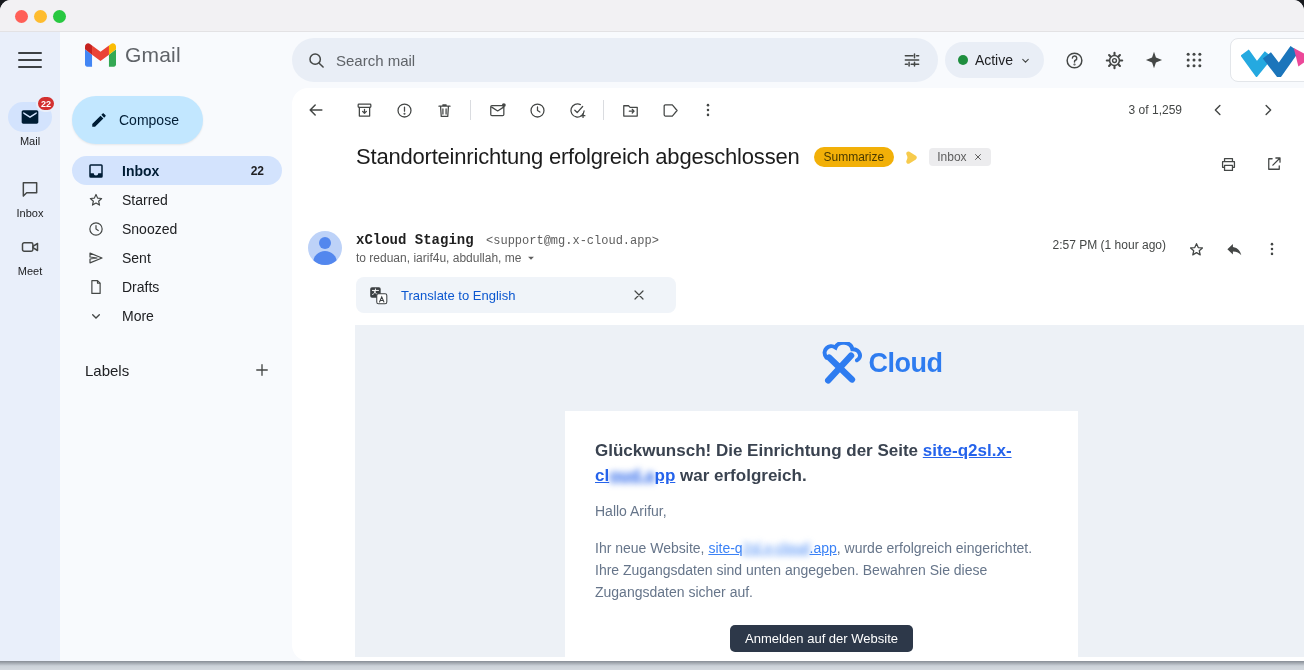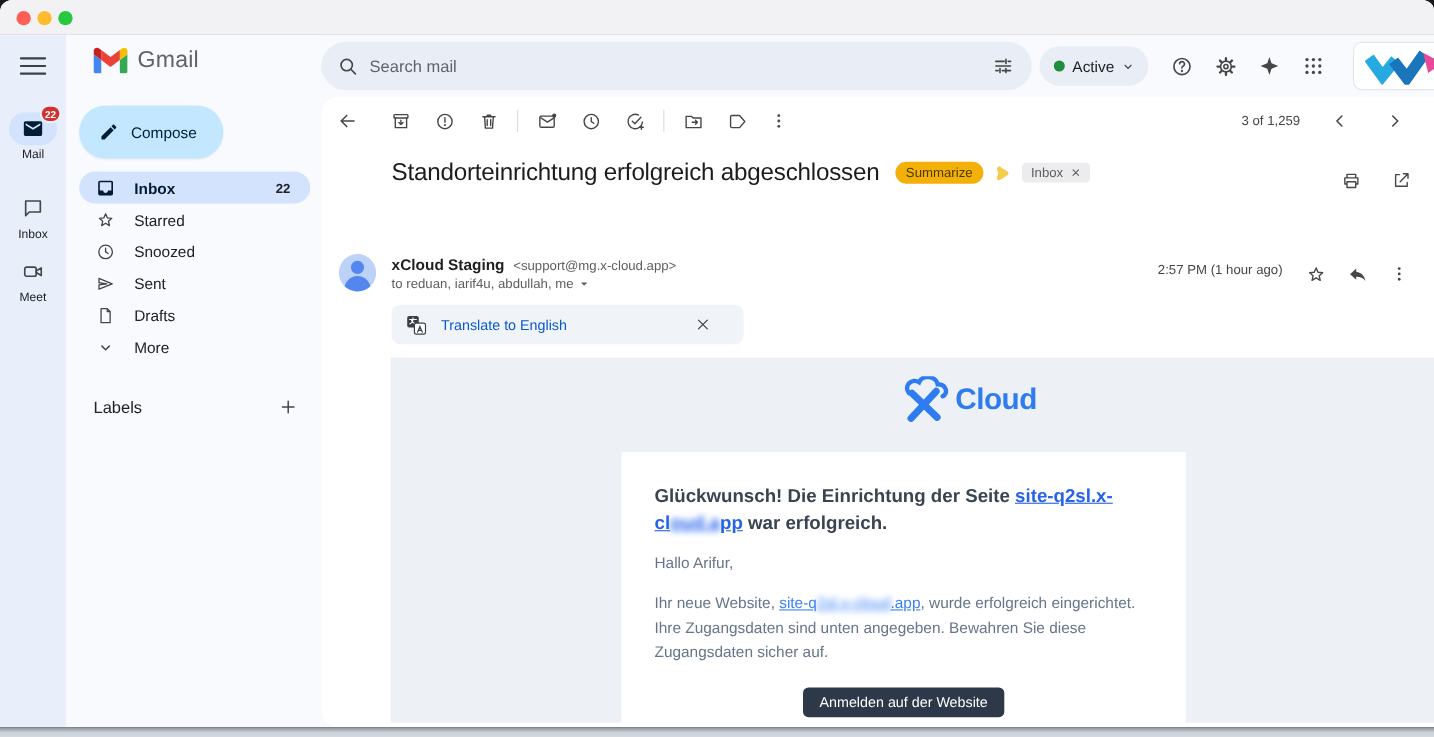--- a/index.html
+++ b/index.html
@@ -79,21 +79,21 @@
   .subject-actions { position:absolute; top:60px; right:14px; display:flex; gap:14px; }
 
   .summarize { position:absolute; top:95px; left:64px; height:30px; border-radius:15px; background:#e9eef6;
     display:inline-flex; align-items:center; gap:9px; padding:0 16px 0 12px; cursor:pointer; font-size:14px; font-weight:500; color:#1f1f1f; }
 
   .sender-row { position:absolute; top:143px; left:16px; right:16px; display:flex; }
   .avatar { width:34px; height:34px; border-radius:50%; background:#bdd2f8; position:relative; overflow:hidden; flex:none; }
   .avatar .head { position:absolute; left:11px; top:6px; width:12px; height:12px; border-radius:50%; background:#5387ee; }
   .avatar .bodyp { position:absolute; left:5px; top:20px; width:24px; height:16px; border-radius:12px 12px 0 0; background:#5387ee; }
   .sender-info { margin-left:14px; padding-top:1px; }
-  .sender-line1 { font-size:14px; color:#1f1f1f; }
+  .sender-line1 { font-size:14px; color:#1f1f1f;font-family:Liberation Mono, monospace; }
   .sender-line1 .sname { font-weight:bold; }
   .sender-line1 .semail { font-size:12px; color:#5e5e5e; margin-left:4px; }
   .sender-line2 { margin-top:3px; font-size:12px; color:#5e5e5e; display:flex; align-items:center; gap:5px; cursor:pointer; }
   .msg-actions { margin-left:auto; display:flex; align-items:flex-start; gap:6px; padding-top:2px; }
   .msg-time { font-size:12px; color:#444746; margin-right:8px; padding-top:5px; }
 
   .translate-bar { position:absolute; top:189px; left:64px; width:320px; height:36px; background:#f0f4f9; border-radius:8px;
     display:flex; align-items:center; padding:0 21px 0 12px; }
   .translate-bar .tlabel { margin-left:12px; font-size:13px; font-weight:500; color:#0b57d0; cursor:pointer; }
   .translate-bar .spacer { flex:1; }

